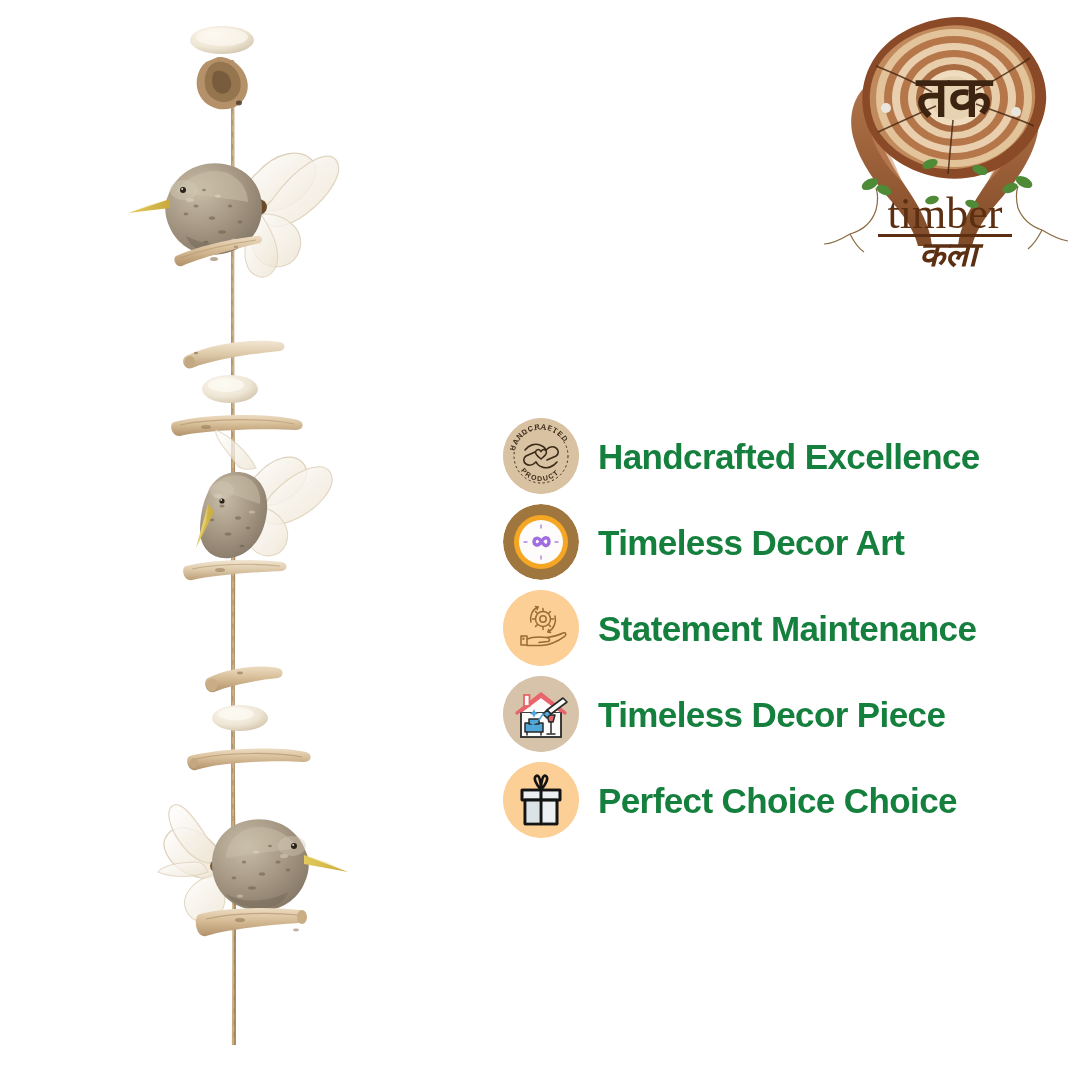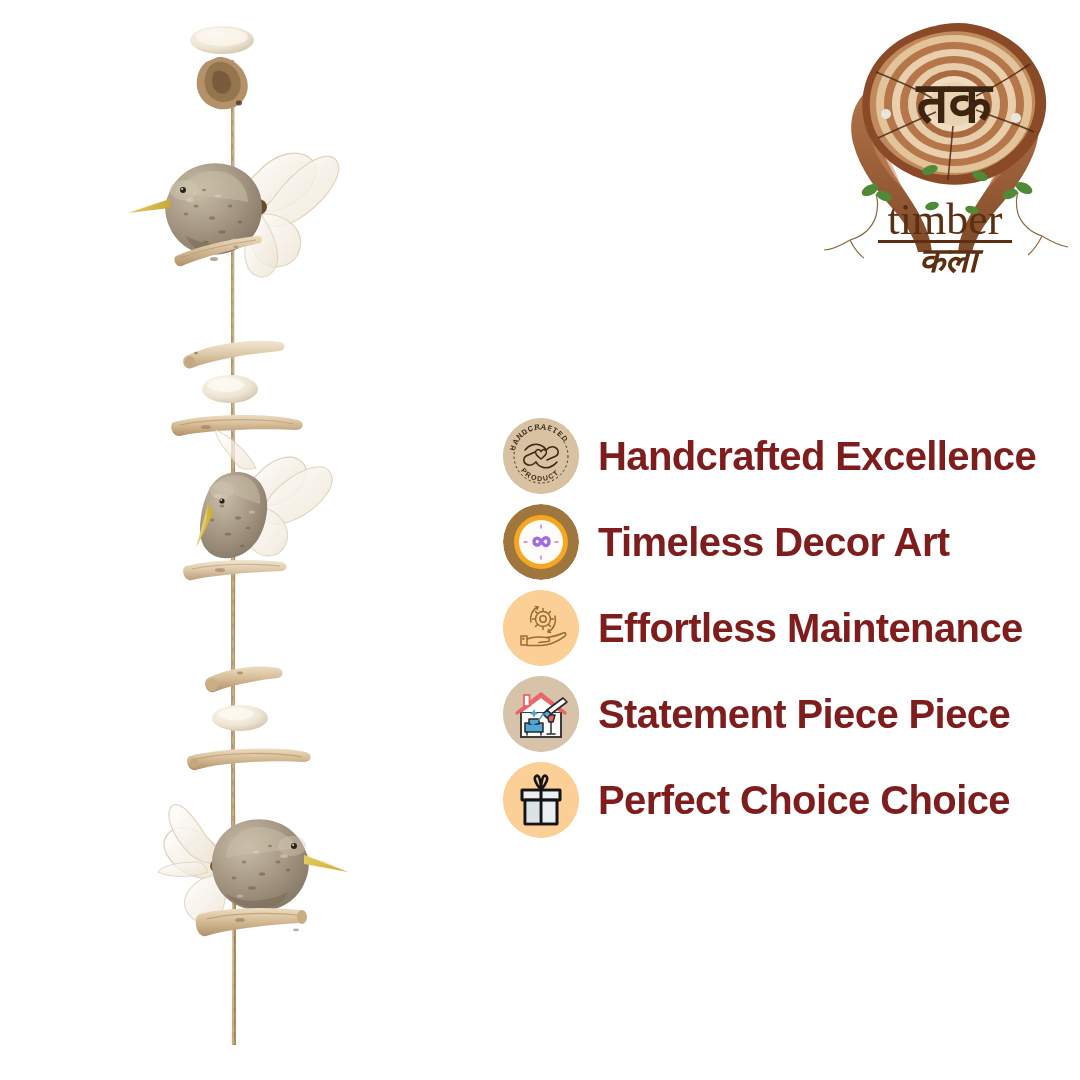--- a/index.html
+++ b/index.html
@@ -12,21 +12,21 @@
     overflow: hidden;
     position: relative;
   }
   .stage { position: absolute; inset: 0; }
 
   
   .product { position: absolute; left: 0; top: 0; width: 470px; height: 1080px; }
   .product svg { display: block; }
 
   
-  .logo { position: absolute; left: 820px; top: 10px; width: 250px; height: 265px; }
+  .logo { position: absolute; left: 820px; top: 4px; width: 250px; height: 265px; }
 
   
   .features {
     position: absolute;
     left: 503px; top: 413px;
     width: 575px;
   }
   .feature-row {
     display: flex;
     align-items: center;
@@ -35,23 +35,23 @@
   .feature-icon {
     width: 76px; height: 76px;
     flex: 0 0 76px;
     border-radius: 50%;
     position: relative;
     overflow: hidden;
   }
   .feature-icon svg { position: absolute; left: 0; top: 0; }
   .feature-label {
     margin-left: 19px;
-    font-size: 40px;
+    font-size: 35px;
     font-weight: 700;
-    color: #7f1d1d;
+    color: #15803d;
     letter-spacing: -0.6px;
     white-space: nowrap;
     line-height: 1;
   }
   
   .ic-handcrafted { background: #d9c2a2; }
   .ic-timeless    { background: #ffffff; }
   .ic-maintenance { background: #fbcf96; }
   .ic-decor       { background: #d6c3aa; }
   .ic-gift        { background: #fbcf96; }
@@ -498,21 +498,21 @@
 
             <path d="M18 55 L18 46 L24 46 L24 55 Z"></path>
             <path d="M24 49 C30 46.6 37 46.6 44 47.6 C47 48 47.6 51 44.6 51.6
                      L36 52.6"></path>
             <path d="M44 47.6 C50 46.6 56 45 60 43 C62.6 41.8 64 44.6 61.6 46.4
                      C55 51.4 46 55 38 55.6 L24 55.6"></path>
           </g>
           <rect x="19.4" y="47.6" width="2" height="2.2" fill="#9a6b33"></rect>
         </svg>
       </div>
-      <div class="feature-label">Effortless Maintenance</div>
+      <div class="feature-label">Statement Maintenance</div>
     </div>
 
     <div class="feature-row">
       <div class="feature-icon ic-decor">
         <svg width="76" height="76" viewBox="0 0 76 76">
           <circle cx="38" cy="38" r="38" fill="#d6c3aa"></circle>
 
           <rect x="18" y="36" width="40" height="25" fill="#fdfcfa" stroke="#2a2a2a" stroke-width="1.8"></rect>
 
           <path d="M14 37 L38 18 L62 37" fill="none" stroke="#e8646a" stroke-width="3.4" stroke-linecap="round" stroke-linejoin="round"></path>
@@ -537,21 +537,21 @@
             <path d="M40 38 L44 34 L48 38 L44 42 Z" fill="#4fa8d8"></path>
             <path d="M40 38 L36 44" stroke-linecap="round" stroke="#4fa8d8"></path>
           </g>
 
           <g fill="#4fa8d8">
             <path d="M31 33 L32.4 36 L35.4 37.4 L32.4 38.8 L31 41.8 L29.6 38.8 L26.6 37.4 L29.6 36 Z"></path>
             <path d="M30 44 L31 46.2 L33.2 47.2 L31 48.2 L30 50.4 L29 48.2 L26.8 47.2 L29 46.2 Z"></path>
           </g>
         </svg>
       </div>
-      <div class="feature-label">Statement Piece Piece</div>
+      <div class="feature-label">Timeless Decor Piece</div>
     </div>
 
     <div class="feature-row">
       <div class="feature-icon ic-gift">
         <svg width="76" height="76" viewBox="0 0 76 76">
           <circle cx="38" cy="38" r="38" fill="#fbcf96"></circle>
           <g stroke="#141414" stroke-width="2.6" stroke-linejoin="round" stroke-linecap="round">
 
             <path d="M38 28 C33 22 30 16 33 14 C36 12 38 19 38 28" fill="none"></path>
             <path d="M38 28 C43 22 46 16 43 14 C40 12 38 19 38 28" fill="none"></path>

